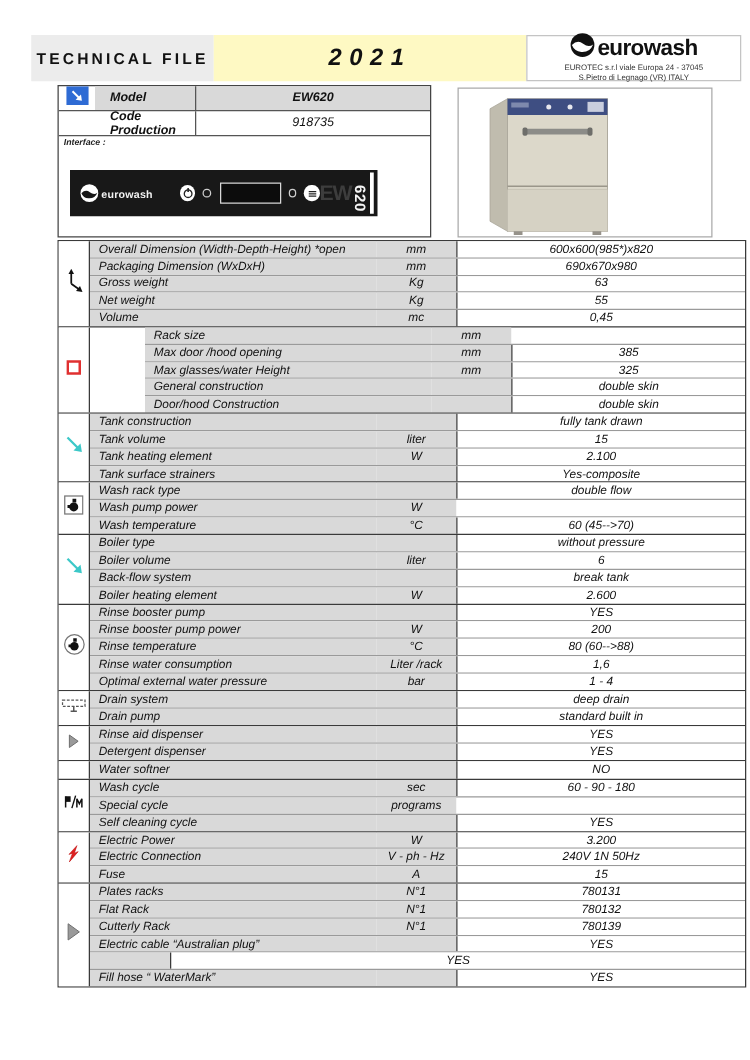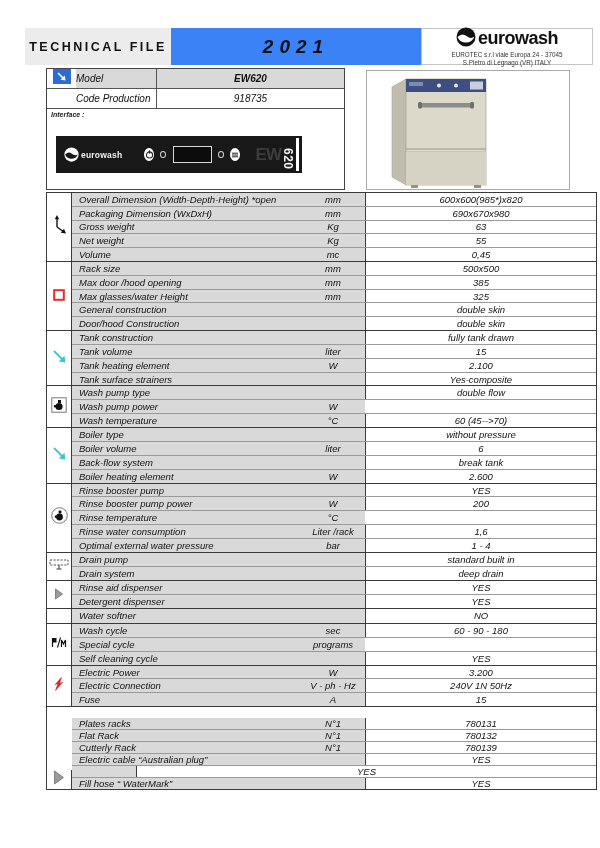--- a/index.html
+++ b/index.html
@@ -3,55 +3,55 @@
 <meta charset="utf-8">
 <style>
   html,body{margin:0;padding:0;background:#fff;}
   .page{position:relative;width:600px;height:848px;background:#fff;overflow:hidden;
         font-family:"Liberation Sans",sans-serif;color:#111;}
 
   
   .hdr{position:absolute;left:25px;top:28px;width:568px;height:37px;display:flex;}
   .hdr-title{width:146px;background:#ececec;display:flex;align-items:center;justify-content:center;
              font-weight:bold;font-size:12.5px;letter-spacing:2.5px;}
-  .hdr-band{flex:1;background:#3b82f6;display:flex;align-items:center;justify-content:center;
+  .hdr-band{flex:1;background:#fef9c3;display:flex;align-items:center;justify-content:center;
             font-weight:bold;font-style:italic;font-size:19px;letter-spacing:6px;}
   .hdr-logo{width:170px;background:#fff;border:1px solid #c4c4c4;display:flex;flex-direction:column;
             align-items:center;justify-content:center;line-height:1;}
   .brandrow{display:flex;align-items:center;gap:2px;}
   .brandname{font-weight:bold;font-size:18px;letter-spacing:-0.5px;}
   .addr{font-size:6.3px;color:#333;text-align:center;line-height:1.25;margin-top:1px;}
 
   
   .modelbox{position:absolute;left:46px;top:68px;width:299px;height:122px;border:1.5px solid #444;
             box-sizing:border-box;display:flex;flex-direction:column;}
   .mrow{height:19px;display:flex;align-items:stretch;}
   .mrow2{border-top:1px solid #555;}
   .micon{width:29px;display:flex;align-items:center;justify-content:center;}
-  .mlabel{width:80px;display:flex;align-items:center;font-style:italic;font-size:10px;box-sizing:border-box;}
+  .mlabel{width:80px;display:flex;align-items:center;padding-left:12px;font-style:italic;font-size:10px;box-sizing:border-box;font-weight:bold;}
   .mvalue{flex:1;display:flex;align-items:center;justify-content:center;font-style:italic;font-size:10px;
           border-left:1px solid #555;}
   .gray{background:#d9d9d9;}
   .bold{font-weight:bold;}
   .interface{flex:1;border-top:1px solid #555;position:relative;}
   .iflabel{position:absolute;left:4px;top:2px;font-size:7px;font-style:italic;font-weight:bold;color:#222;}
 
   
   .panel{position:absolute;left:9px;top:27px;width:246px;height:37px;background:#181818;
          display:flex;align-items:center;padding:0 3px;box-sizing:border-box;}
   .plogo{display:flex;align-items:center;gap:2px;margin-left:5px;}
   .plogotext{color:#f2f2f2;font-weight:bold;font-size:8.5px;letter-spacing:.2px;}
   .pwrbtn{width:13px;height:13px;border-radius:50%;background:#fff;margin-left:22px;
           display:flex;align-items:center;justify-content:center;}
   .led{width:5px;height:5px;border-radius:50%;border:1.5px solid #cfcfcf;background:#181818;margin-left:6px;}
   .pdisplay{width:50px;height:15px;background:#0c0c0c;border:1.5px solid #d8d8d8;margin-left:7px;}
   .menubtn{width:13px;height:13px;border-radius:50%;background:#fff;margin-left:6px;
            display:flex;align-items:center;justify-content:center;}
   .pmodel{display:flex;align-items:center;margin-left:auto;}
-  .pew{font-weight:900;font-size:17px;color:#3d3d3d;letter-spacing:-1px;padding-left:16px;}
+  .pew{font-weight:900;font-size:17px;color:#3d3d3d;letter-spacing:-1px;}
   .p620{transform:rotate(90deg);font-weight:900;font-size:12px;color:#f5f5f5;letter-spacing:0.5px;width:14px;text-align:center;}
   .endstrip{width:3px;height:33px;background:#fff;margin-left:1px;}
 
   
   .photobox{position:absolute;left:366px;top:70px;width:204px;height:120px;border:1px solid #aaa;
             box-sizing:border-box;background:#fff;}
 
   
   .spec{position:absolute;left:46px;top:192px;width:551px;height:598px;border:1.5px solid #3a3a3a;
         box-sizing:border-box;display:flex;flex-direction:column;}
@@ -201,31 +201,30 @@
             <div class="cell-unit">Kg</div>
             <div class="cell-value">55</div>
           </div>
           <div class="row">
             <div class="cell-label">Volume</div>
             <div class="cell-unit">mc</div>
             <div class="cell-value">0,45</div>
           </div>
         </div>
       </div>
-      <div class="group" style="flex: 5 1 0%;">
+      <div class="group" style="flex: 5 1 0%; gap: 44px;">
         <div class="icon-cell">
           <span><svg width="12" height="12" viewBox="0 0 12 12">
               <rect x="1.2" y="1.2" width="9.6" height="9.6" fill="#fff" stroke="#e03030" stroke-width="2"></rect>
             </svg></span>
         </div>
         <div class="rows">
           <div class="row">
             <div class="cell-label">Rack size</div>
             <div class="cell-unit">mm</div>
-            <div class="cell-value">500x500</div>
           </div>
           <div class="row">
             <div class="cell-label">Max door /hood  opening</div>
             <div class="cell-unit">mm</div>
             <div class="cell-value">385</div>
           </div>
           <div class="row">
             <div class="cell-label">Max glasses/water Height</div>
             <div class="cell-unit">mm</div>
             <div class="cell-value">325</div>
@@ -276,21 +275,21 @@
         <div class="icon-cell">
           <span><svg width="16" height="16" viewBox="0 0 16 16">
               <rect x="0.8" y="0.8" width="14.4" height="14.4" fill="#fff" stroke="#777" stroke-width="1"></rect>
               <rect x="7" y="3" width="3" height="3" fill="#111"></rect>
               <circle cx="8" cy="9.5" r="3.6" fill="#111"></circle>
               <rect x="3" y="8" width="3" height="2.4" fill="#111"></rect>
             </svg></span>
         </div>
         <div class="rows">
           <div class="row">
-            <div class="cell-label">Wash pump type</div>
+            <div class="cell-label">Wash rack type</div>
             <div class="cell-unit"></div>
             <div class="cell-value">double  flow</div>
           </div>
           <div class="row">
             <div class="cell-label">Wash pump power</div>
             <div class="cell-unit">W</div>
           </div>
           <div class="row">
             <div class="cell-label">Wash temperature</div>
             <div class="cell-unit">°C</div>
@@ -344,20 +343,21 @@
             <div class="cell-value">YES</div>
           </div>
           <div class="row">
             <div class="cell-label">Rinse booster pump power</div>
             <div class="cell-unit">W</div>
             <div class="cell-value">200</div>
           </div>
           <div class="row">
             <div class="cell-label">Rinse temperature</div>
             <div class="cell-unit">°C</div>
+            <div class="cell-value">80  (60--&gt;88)</div>
           </div>
           <div class="row">
             <div class="cell-label">Rinse water consumption</div>
             <div class="cell-unit">Liter /rack</div>
             <div class="cell-value">1,6</div>
           </div>
           <div class="row">
             <div class="cell-label">Optimal external water pressure</div>
             <div class="cell-unit">bar</div>
             <div class="cell-value">1 - 4</div>
@@ -367,28 +367,28 @@
       <div class="group" style="flex: 2 1 0%;">
         <div class="icon-cell">
           <span><svg width="20" height="14" viewBox="0 0 20 14">
               <rect x="1" y="3" width="18" height="5" fill="none" stroke="#555" stroke-width="1" stroke-dasharray="2.2 1.3"></rect>
               <line x1="10" y1="8" x2="10" y2="12" stroke="#555" stroke-width="1.2"></line>
               <line x1="7.5" y1="12" x2="12.5" y2="12" stroke="#555" stroke-width="1.2"></line>
             </svg></span>
         </div>
         <div class="rows">
           <div class="row">
+            <div class="cell-label">Drain system</div>
+            <div class="cell-unit"></div>
+            <div class="cell-value">deep drain</div>
+          </div>
+          <div class="row">
             <div class="cell-label">Drain pump</div>
             <div class="cell-unit"></div>
             <div class="cell-value">standard built in</div>
-          </div>
-          <div class="row">
-            <div class="cell-label">Drain system</div>
-            <div class="cell-unit"></div>
-            <div class="cell-value">deep drain</div>
           </div>
         </div>
       </div>
       <div class="group" style="flex: 2 1 0%;">
         <div class="icon-cell">
           <span><svg width="10" height="12" viewBox="0 0 10 12">
               <path d="M1.5 1 L8.5 6 L1.5 11 Z" fill="#9a9a9a" stroke="#6e6e6e" stroke-width="0.8"></path>
             </svg></span>
         </div>
         <div class="rows">
@@ -457,21 +457,21 @@
             <div class="cell-unit">V - ph - Hz</div>
             <div class="cell-value">240V  1N  50Hz</div>
           </div>
           <div class="row">
             <div class="cell-label">Fuse</div>
             <div class="cell-unit">A</div>
             <div class="cell-value">15</div>
           </div>
         </div>
       </div>
-      <div class="group" style="flex: 6 1 0%; align-items: flex-end;">
+      <div class="group" style="flex: 6 1 0%;">
         <div class="icon-cell">
           <span><svg width="12" height="15" viewBox="0 0 12 15">
               <path d="M1.5 1 L10.5 7.5 L1.5 14 Z" fill="#9a9a9a" stroke="#6e6e6e" stroke-width="0.8"></path>
             </svg></span>
         </div>
         <div class="rows">
           <div class="row">
             <div class="cell-label">Plates racks</div>
             <div class="cell-unit">N°1</div>
             <div class="cell-value">780131</div>

